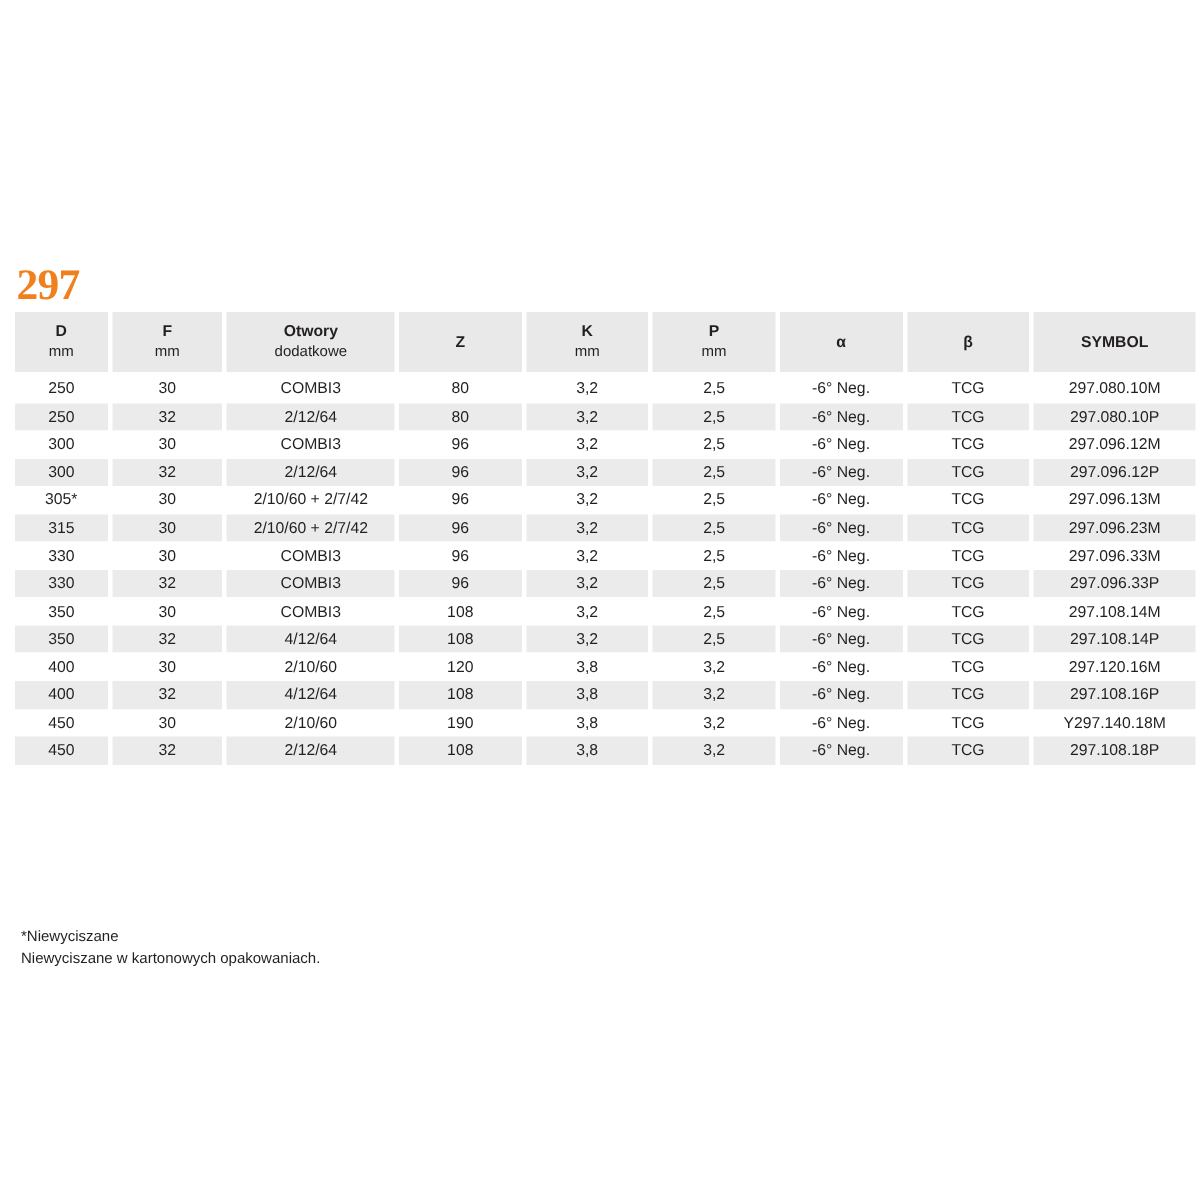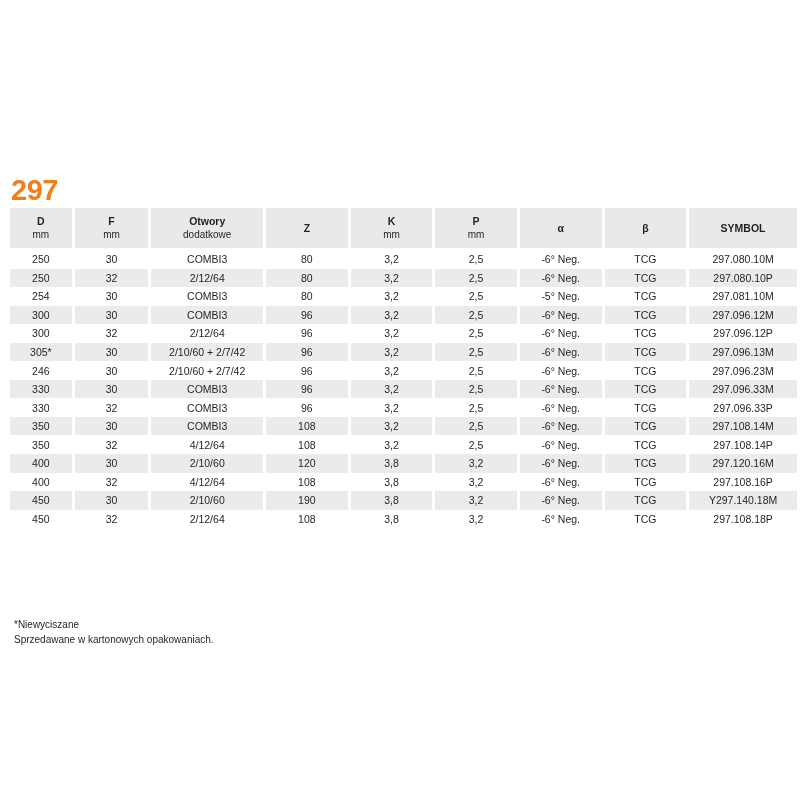--- a/index.html
+++ b/index.html
@@ -2,21 +2,21 @@
 <html><head>
 <meta charset="utf-8">
 <style>
   html, body { margin: 0; padding: 0; }
   body {
     width: 800px; height: 800px; background: #ffffff; position: relative; overflow: hidden;
     font-family: "Liberation Sans", sans-serif; color: #231f20;
   }
   .title {
     position: absolute; left: 11px; top: 174px;
-    font-family: Liberation Sans, sans-serif; font-weight: bold;
+    font-family: Liberation Serif, serif; font-weight: bold;
     font-size: 29px; line-height: 32px; color: #f07f1c; letter-spacing: -0.5px;
   }
   table.spec {
     position: absolute; left: 10px; top: 208px;
     border-collapse: separate; border-spacing: 3px 0;
     margin-left: -3px;
     font-family: "Liberation Sans", sans-serif;
     font-size: 10.5px;
     table-layout: fixed;
   }
@@ -88,31 +88,20 @@
         <td>32</td>
         <td>2/12/64</td>
         <td>80</td>
         <td>3,2</td>
         <td>2,5</td>
         <td>-6° Neg.</td>
         <td>TCG</td>
         <td>297.080.10P</td>
       </tr>
       <tr>
-        <td>254</td>
-        <td>30</td>
-        <td>COMBI3</td>
-        <td>80</td>
-        <td>3,2</td>
-        <td>2,5</td>
-        <td>-5° Neg.</td>
-        <td>TCG</td>
-        <td>297.081.10M</td>
-      </tr>
-      <tr>
         <td>300</td>
         <td>30</td>
         <td>COMBI3</td>
         <td>96</td>
         <td>3,2</td>
         <td>2,5</td>
         <td>-6° Neg.</td>
         <td>TCG</td>
         <td>297.096.12M</td>
       </tr>
@@ -132,21 +121,21 @@
         <td>30</td>
         <td>2/10/60 + 2/7/42</td>
         <td>96</td>
         <td>3,2</td>
         <td>2,5</td>
         <td>-6° Neg.</td>
         <td>TCG</td>
         <td>297.096.13M</td>
       </tr>
       <tr>
-        <td>246</td>
+        <td>315</td>
         <td>30</td>
         <td>2/10/60 + 2/7/42</td>
         <td>96</td>
         <td>3,2</td>
         <td>2,5</td>
         <td>-6° Neg.</td>
         <td>TCG</td>
         <td>297.096.23M</td>
       </tr>
       <tr>
@@ -235,14 +224,14 @@
         <td>3,2</td>
         <td>-6° Neg.</td>
         <td>TCG</td>
         <td>297.108.18P</td>
       </tr>
     </tbody>
 </table>
 
 <div class="notes">
   <div>*Niewyciszane</div>
-  <div>Sprzedawane w kartonowych opakowaniach.</div>
+  <div>Niewyciszane w kartonowych opakowaniach.</div>
 </div>
 
 </body></html>

